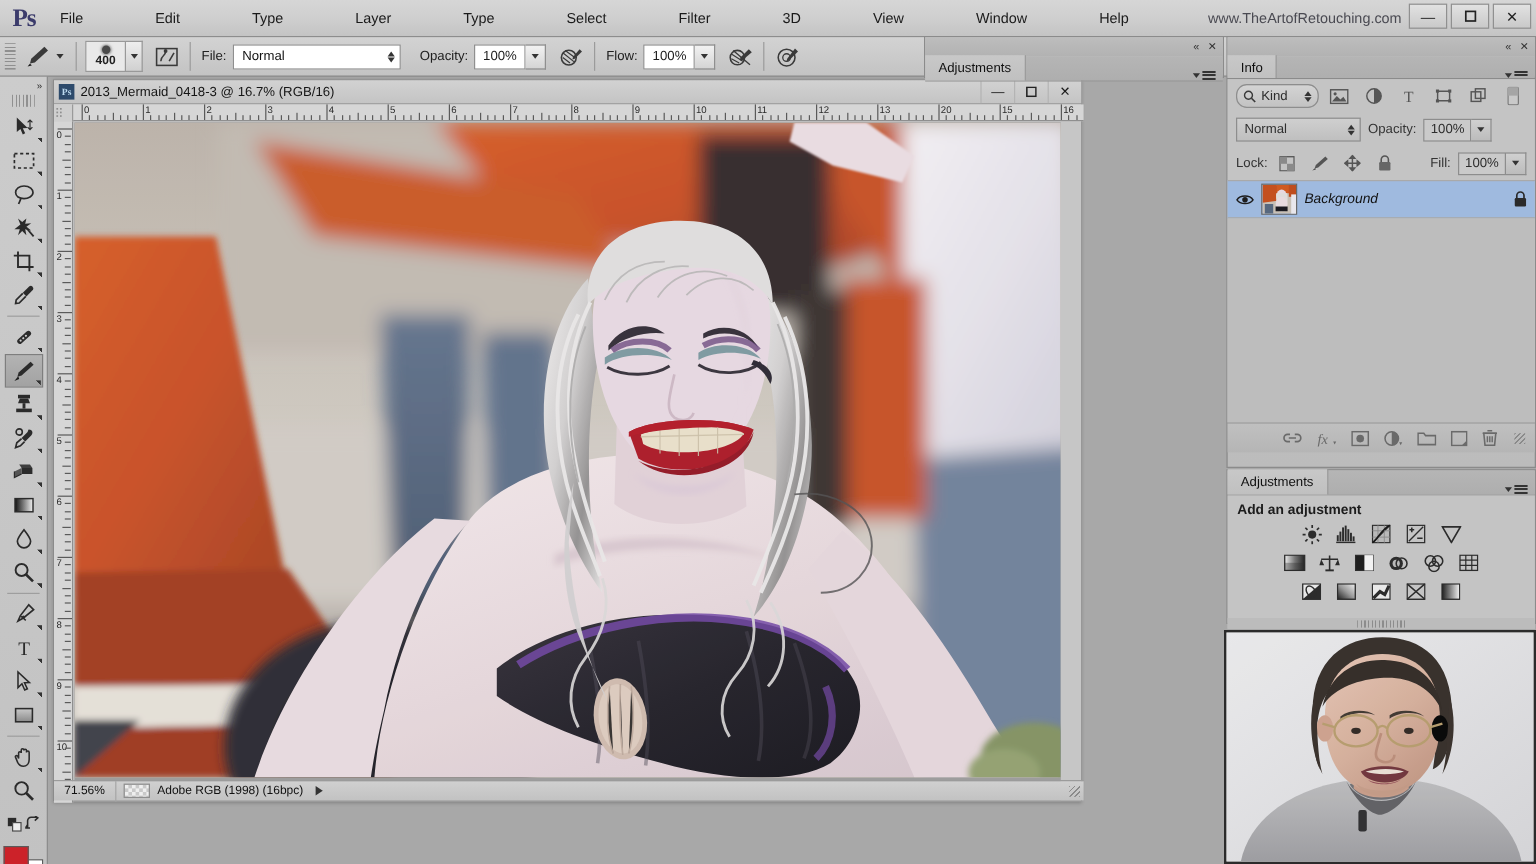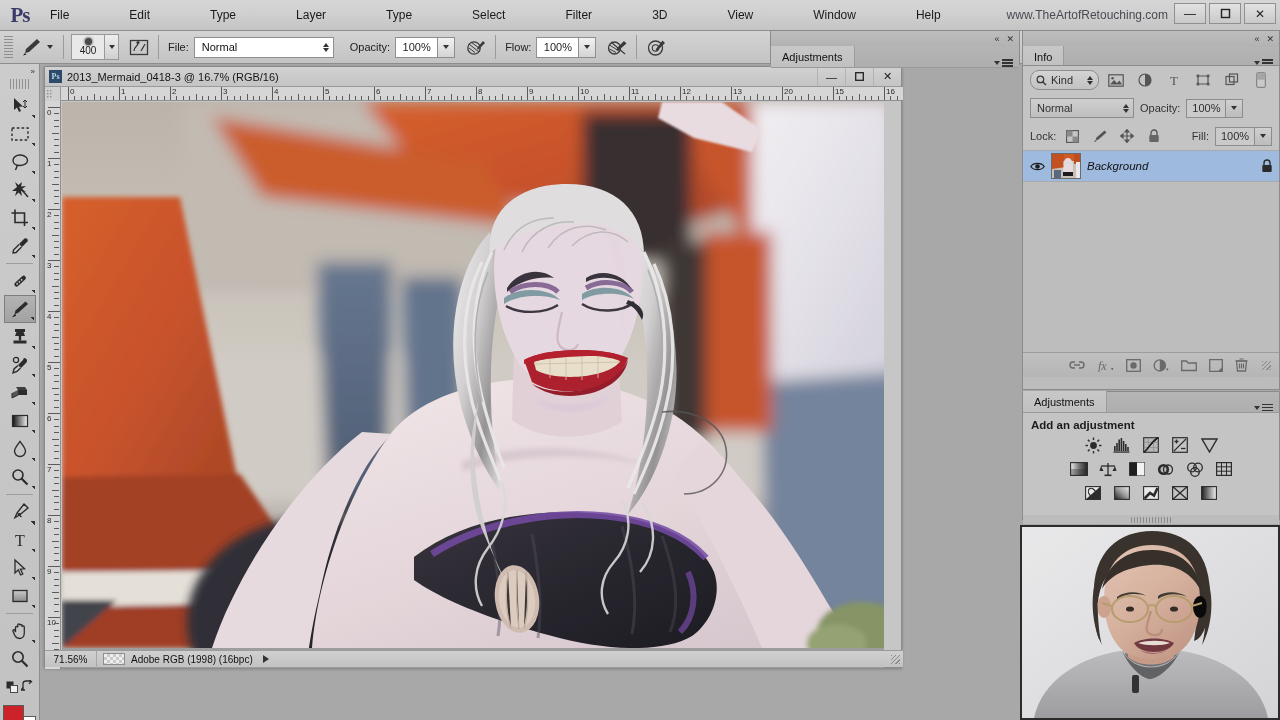--- a/index.html
+++ b/index.html
@@ -278,21 +278,21 @@
         <path d="M17 2 L20 5 L9 15 L5 16 L6 12 Z" fill="#3a3a3a"></path>
         <path d="M5 16 L3 18.5 L6.5 17.5 Z" fill="#1d1d1d"></path>
       </svg>
     </div>
     <div style="width:12px;display:flex;align-items:center;justify-content:center;">
       <div class="tiny-arrow"></div>
     </div>
 
     <div class="ob-sep"></div>
 
-    <div style="display:flex;">
+    <div style="display:flex;font-weight:bold;">
       <div class="brush-box">
         <div class="brush-dot"></div>
         <div class="brush-size">400</div>
       </div>
       <div class="mini-drop">
           <div class="tiny-arrow"></div>
         </div>
     </div>
 
     <div style="width:8px"></div>

